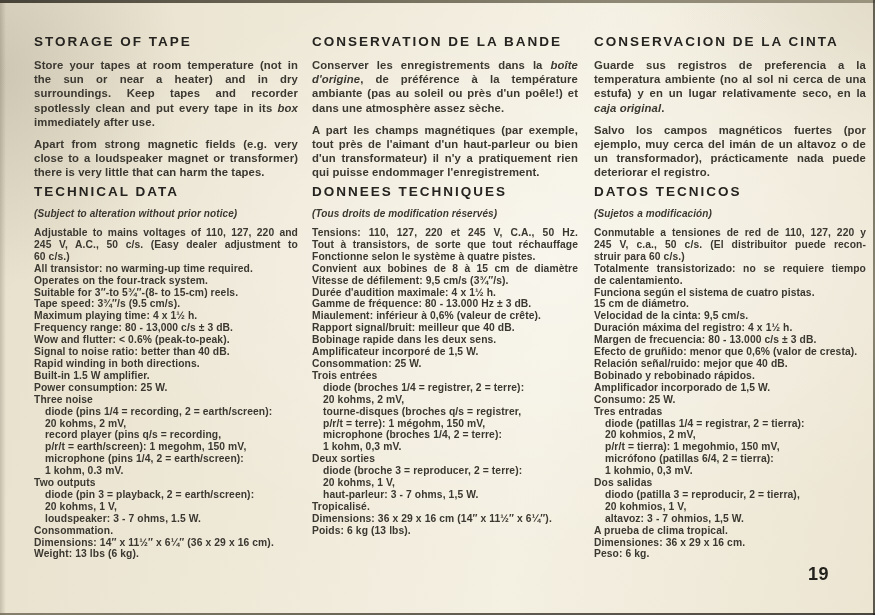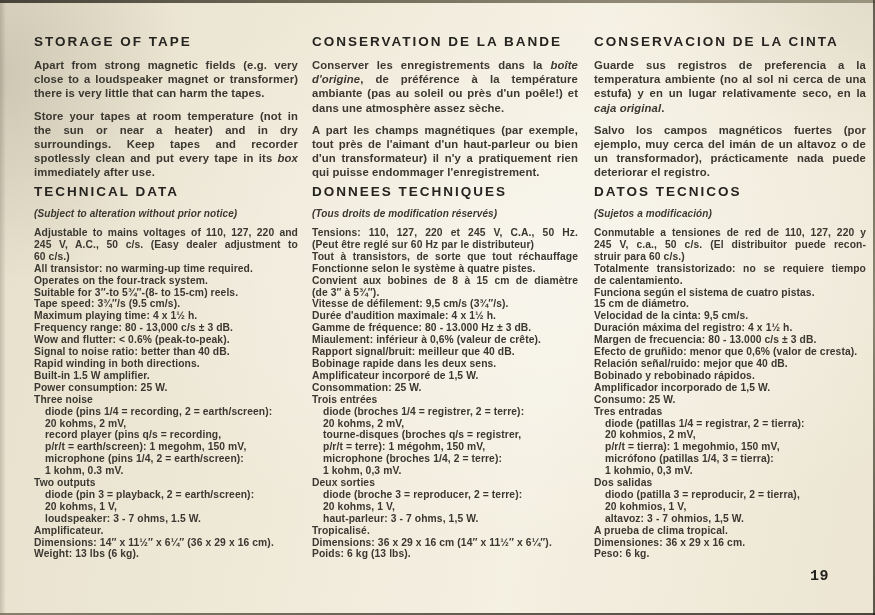--- a/index.html
+++ b/index.html
@@ -48,38 +48,38 @@
   .tech-lines{margin-top:2px;}
   .tline{
     font-size:10.3px;font-weight:bold;line-height:11.9px;letter-spacing:.1px;
     color:#3b3831;white-space:nowrap;
   }
   .tline.ind{padding-left:11px;}
   .tline.j{white-space:normal;text-align:justify;text-align-last:justify;}
 
   .page-number{
     position:absolute;right:46px;bottom:30px;
-    font-size:15px;font-weight:bold;color:#24221d;letter-spacing:.5px;font-family:Liberation Mono, monospace;
+    font-size:18px;font-weight:bold;color:#24221d;letter-spacing:.5px;
   }
 </style>
 </head>
 <body>
 
 <div class="scan">
   <div class="edge-top"></div>
   <div class="edge-left"></div>
   <div class="edge-right"></div>
   <div class="edge-bottom"></div>
 
   <div class="row row-storage">
     <div class="col c0">
       <h1 class="col-title">STORAGE OF TAPE</h1>
       <div>
+          <p class="para"><span>Store your tapes at room temperature (not in the sun or near a heater) and in dry surroundings. Keep tapes and recorder spotlessly clean and put every tape in its </span><span class="it">box</span><span> immediately after use.</span></p>
           <p class="para"><span>Apart from strong magnetic fields (e.g. very close to a loudspeaker magnet or transformer) there is very little that can harm the tapes.</span></p>
-          <p class="para"><span>Store your tapes at room temperature (not in the sun or near a heater) and in dry surroundings. Keep tapes and recorder spotlessly clean and put every tape in its </span><span class="it">box</span><span> immediately after use.</span></p>
         </div>
     </div>
     <div class="col c1">
       <h1 class="col-title">CONSERVATION DE LA BANDE</h1>
       <div>
           <p class="para"><span>Conserver les enregistrements dans la </span><span class="it">boîte d'origine</span><span>, de préférence à la température ambiante (pas au soleil ou près d'un poêle!) et dans une atmosphère assez sèche.</span></p>
           <p class="para"><span>A part les champs magnétiques (par exemple, tout près de l'aimant d'un haut-parleur ou bien d'un transformateur) il n'y a pratiquement rien qui puisse endommager l'enregistrement.</span></p>
         </div>
     </div>
     <div class="col c2">
@@ -114,35 +114,33 @@
           <div class="tline ind">diode (pins 1/4 = recording, 2 = earth/screen):</div>
           <div class="tline ind">20 kohms, 2 mV,</div>
           <div class="tline ind">record player (pins q/s = recording,</div>
           <div class="tline ind">p/r/t = earth/screen): 1 megohm, 150 mV,</div>
           <div class="tline ind">microphone (pins 1/4, 2 = earth/screen):</div>
           <div class="tline ind">1 kohm, 0.3 mV.</div>
           <div class="tline">Two outputs</div>
           <div class="tline ind">diode (pin 3 = playback, 2 = earth/screen):</div>
           <div class="tline ind">20 kohms, 1 V,</div>
           <div class="tline ind">loudspeaker: 3 - 7 ohms, 1.5 W.</div>
-          <div class="tline">Amplificateur.</div>
+          <div class="tline">Consommation.</div>
           <div class="tline">Dimensions: 14″ x 11½″ x 6¼″ (36 x 29 x 16 cm).</div>
           <div class="tline">Weight: 13 lbs (6 kg).</div>
         </div>
     </div>
     <div class="col c1">
       <h1 class="col-title">DONNEES TECHNIQUES</h1>
       <p class="tech-sub">(Tous droits de modification réservés)</p>
       <div class="tech-lines">
           <div class="tline j">Tensions: 110, 127, 220 et 245 V, C.A., 50 Hz.</div>
-          <div class="tline">(Peut être reglé sur 60 Hz par le distributeur)</div>
           <div class="tline j">Tout à transistors, de sorte que tout réchauffage</div>
           <div class="tline">Fonctionne selon le système à quatre pistes.</div>
           <div class="tline j">Convient aux bobines de 8 à 15 cm de diamètre</div>
-          <div class="tline">(de 3″ à 5¾″).</div>
           <div class="tline">Vitesse de défilement: 9,5 cm/s (3¾″/s).</div>
           <div class="tline">Durée d'audition maximale: 4 x 1½ h.</div>
           <div class="tline">Gamme de fréquence: 80 - 13.000 Hz ± 3 dB.</div>
           <div class="tline">Miaulement: inférieur à 0,6% (valeur de crête).</div>
           <div class="tline">Rapport signal/bruit: meilleur que 40 dB.</div>
           <div class="tline">Bobinage rapide dans les deux sens.</div>
           <div class="tline">Amplificateur incorporé de 1,5 W.</div>
           <div class="tline">Consommation: 25 W.</div>
           <div class="tline">Trois entrées</div>
           <div class="tline ind">diode (broches 1/4 = registrer, 2 = terre):</div>
@@ -176,21 +174,21 @@
           <div class="tline">Margen de frecuencia: 80 - 13.000 c/s ± 3 dB.</div>
           <div class="tline">Efecto de gruñido: menor que 0,6% (valor de cresta).</div>
           <div class="tline">Relación señal/ruido: mejor que 40 dB.</div>
           <div class="tline">Bobinado y rebobinado rápidos.</div>
           <div class="tline">Amplificador incorporado de 1,5 W.</div>
           <div class="tline">Consumo: 25 W.</div>
           <div class="tline">Tres entradas</div>
           <div class="tline ind">diode (patillas 1/4 = registrar, 2 = tierra):</div>
           <div class="tline ind">20 kohmios, 2 mV,</div>
           <div class="tline ind">p/r/t = tierra): 1 megohmio, 150 mV,</div>
-          <div class="tline ind">micrófono (patillas 1/4, 3 = tierra):</div>
+          <div class="tline ind">micrófono (patillas 6/4, 2 = tierra):</div>
           <div class="tline ind">1 kohmio, 0,3 mV.</div>
           <div class="tline">Dos salidas</div>
           <div class="tline ind">diodo (patilla 3 = reproducir, 2 = tierra),</div>
           <div class="tline ind">20 kohmios, 1 V,</div>
           <div class="tline ind">altavoz: 3 - 7 ohmios, 1,5 W.</div>
           <div class="tline">A prueba de clima tropical.</div>
           <div class="tline">Dimensiones: 36 x 29 x 16 cm.</div>
           <div class="tline">Peso: 6 kg.</div>
         </div>
     </div>

